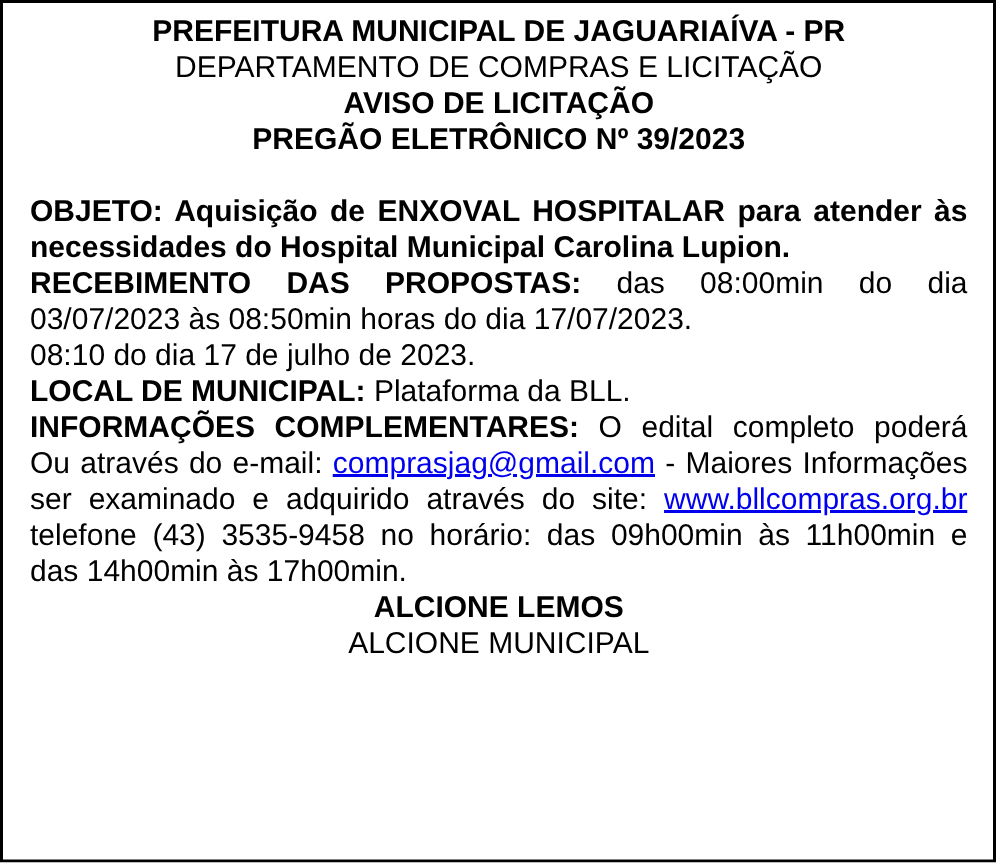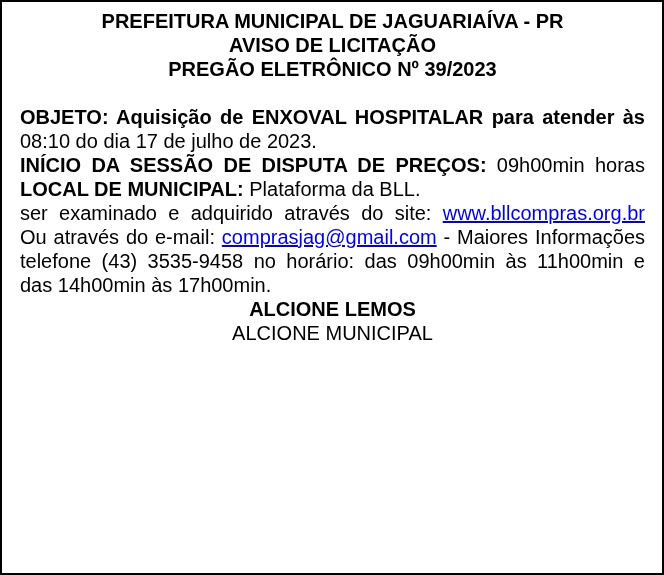--- a/index.html
+++ b/index.html
@@ -24,35 +24,39 @@
     text-decoration: underline;
     cursor: pointer;
   }
 </style>
 </head>
 <body style="--background: #ffffff; --border: #000000; --text: #000000; --link: #0000ee;">
 
 <div class="page">
 
   <div class="line c b">PREFEITURA MUNICIPAL DE JAGUARIAÍVA - PR</div>
+  <div class="line c">DEPARTAMENTO DE COMPRAS E LICITAÇÃO</div>
   <div class="line c b">AVISO DE LICITAÇÃO</div>
   <div class="line c b">PREGÃO ELETRÔNICO Nº 39/2023</div>
 
   <div class="line"></div>
 
   <div class="line j"><span class="b">OBJETO: Aquisição de ENXOVAL HOSPITALAR para atender às</span></div>
+  <div class="line"><span class="b">necessidades do Hospital Municipal Carolina Lupion.</span></div>
 
+  <div class="line j"><span class="b">RECEBIMENTO DAS PROPOSTAS: </span><span>das 08:00min do dia</span></div>
+  <div class="line"><span>03/07/2023 às 08:50min horas do dia 17/07/2023.</span></div>
 
   <div class="line"><span>08:10 do dia 17 de julho de 2023.</span></div>
 
-  <div class="line j"><span class="b">INÍCIO DA SESSÃO DE DISPUTA DE PREÇOS: </span><span>09h00min horas</span></div>
 
   <div class="line"><span class="b">LOCAL DE MUNICIPAL: </span><span>Plataforma da BLL.</span></div>
 
+  <div class="line j"><span class="b">INFORMAÇÕES COMPLEMENTARES: </span><span>O edital completo poderá</span></div>
+  <div class="line j"><span>Ou através do e-mail: </span><a class="lnk">comprasjag@gmail.com</a><span> - Maiores Informações</span></div>
   <div class="line j"><span>ser examinado e adquirido através do site: </span><a class="lnk">www.bllcompras.org.br</a></div>
-  <div class="line j"><span>Ou através do e-mail: </span><a class="lnk">comprasjag@gmail.com</a><span> - Maiores Informações</span></div>
   <div class="line j"><span>telefone (43) 3535-9458 no horário: das 09h00min às 11h00min e</span></div>
   <div class="line"><span>das 14h00min às 17h00min.</span></div>
 
   <div class="line c b">ALCIONE LEMOS</div>
   <div class="line c">ALCIONE MUNICIPAL</div>
 
 </div>
 
 </body></html>

